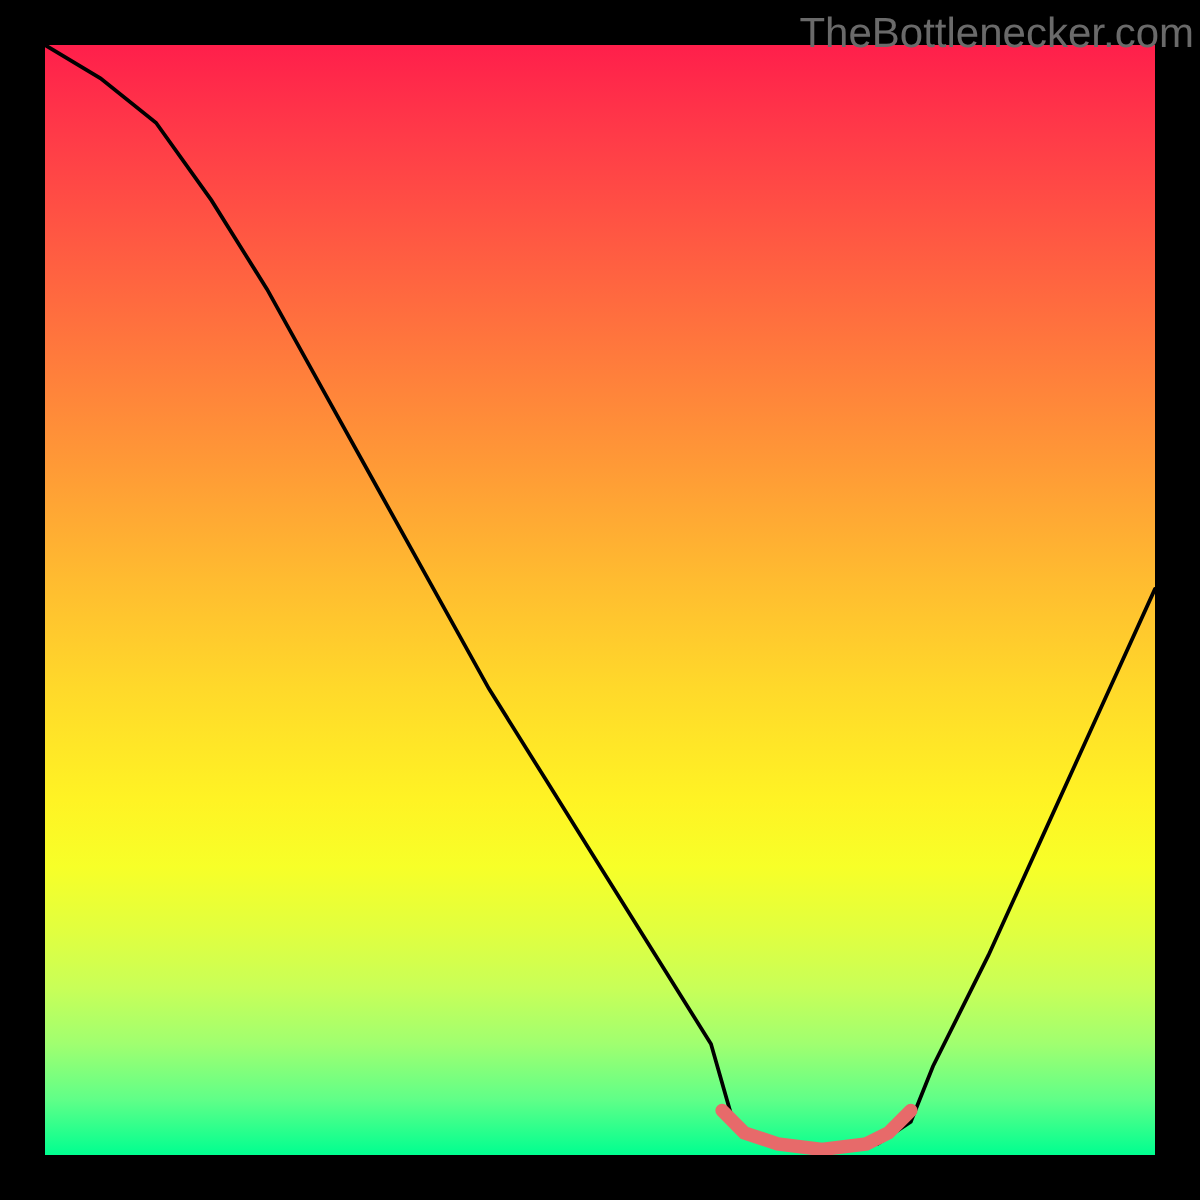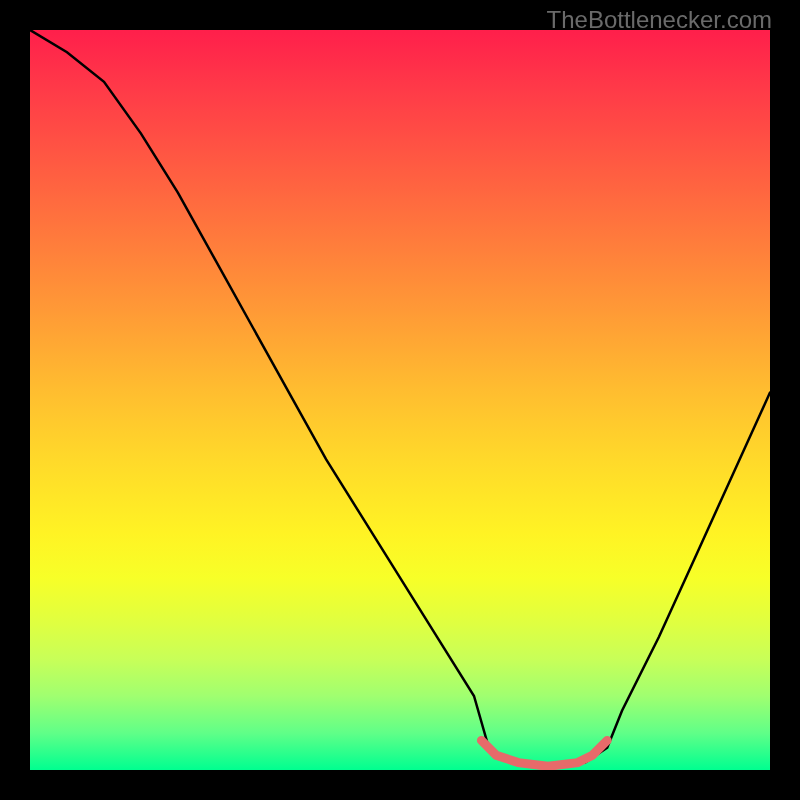--- a/index.html
+++ b/index.html
@@ -7,23 +7,23 @@
     padding: 0;
     width: 800px;
     height: 800px;
     background: #000;
     position: relative;
     font-family: Arial, Helvetica, sans-serif;
   }
   .watermark {
     position: absolute;
     top: 6px;
-    right: 28px;
+    right: 4px;
     color: #6a6a6a;
-    font-size: 24px;
+    font-size: 28px;
     z-index: 10;
   }
   .plot {
     position: absolute;
     left: 30px;
     top: 30px;
     width: 740px;
     height: 740px;
   }
   .gradient-bg {

